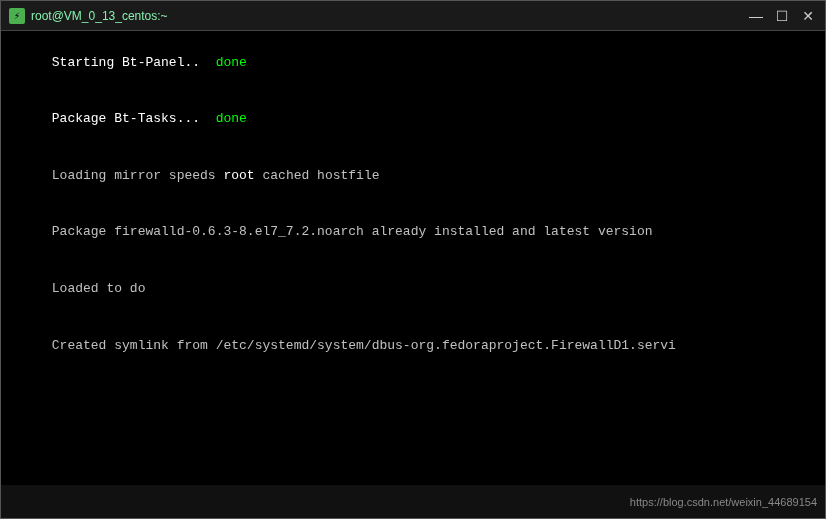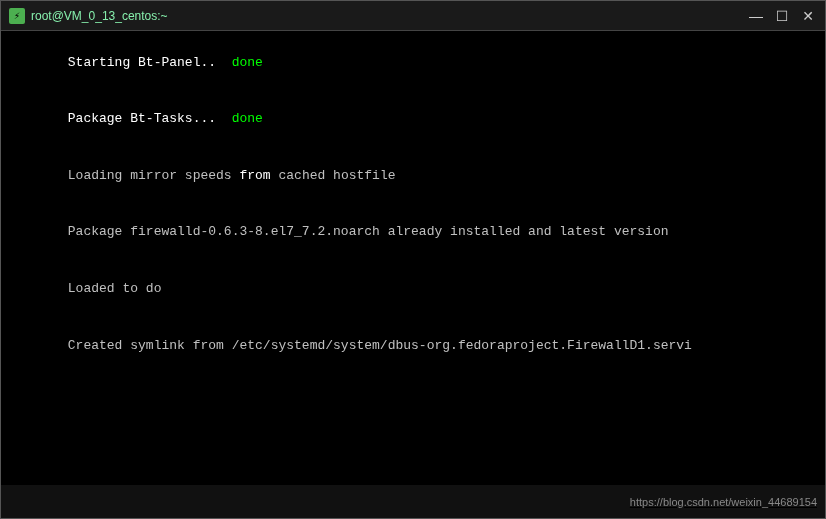--- a/index.html
+++ b/index.html
@@ -63,42 +63,41 @@
       justify-content: center;
       color: #ccc;
       font-size: 14px;
       cursor: pointer;
       font-family: 'Segoe UI', Arial, sans-serif;
     }
     .terminal {
       background: #000;
       color: #c0c0c0;
       flex: 1;
-      padding: 4px 20px;
+      padding: 4px 4px;
       overflow: hidden;
       line-height: 1.45;
     }
     .line {
       white-space: pre-wrap;
       word-break: break-all;
     }
     .green { color: #00ff00; }
     .white { color: #ffffff; }
     @keyframes blink {
       50% { opacity: 0; }
     }
     .statusbar {
       background: #111;
       height: 33px;
       display: flex;
       align-items: center;
       justify-content: flex-end;
       padding: 16px 8px;
       flex-shrink: 0;
-      text-decoration: underline;
     }
     .statusbar-text {
       color: #888;
       font-size: 11px;
       font-family: 'Segoe UI', Arial, sans-serif;
     }
   </style>
 </head>
 <body>
 
@@ -116,21 +115,21 @@
   </div>
 
   <div class="terminal">
     <div class="line">
       <span class="white">Starting Bt-Panel..  </span><span class="green">done</span>
     </div>
     <div class="line">
       <span class="white">Package Bt-Tasks...  </span><span class="green">done</span>
     </div>
     <div class="line">
-      <span>Loading mirror speeds <span class="white">from</span> cached hostfile</span>
+      <span>Loading mirror speeds <span class="white">root</span> cached hostfile</span>
     </div>
     <div class="line">
       <span>Package firewalld-0.6.3-8.el7_7.2.noarch already installed and latest version</span>
     </div>
     <div class="line">
       <span>Loaded to do</span>
     </div>
     <div class="line">
       <span>Created symlink from /etc/systemd/system/dbus-org.fedoraproject.FirewallD1.servi</span>
     </div>

